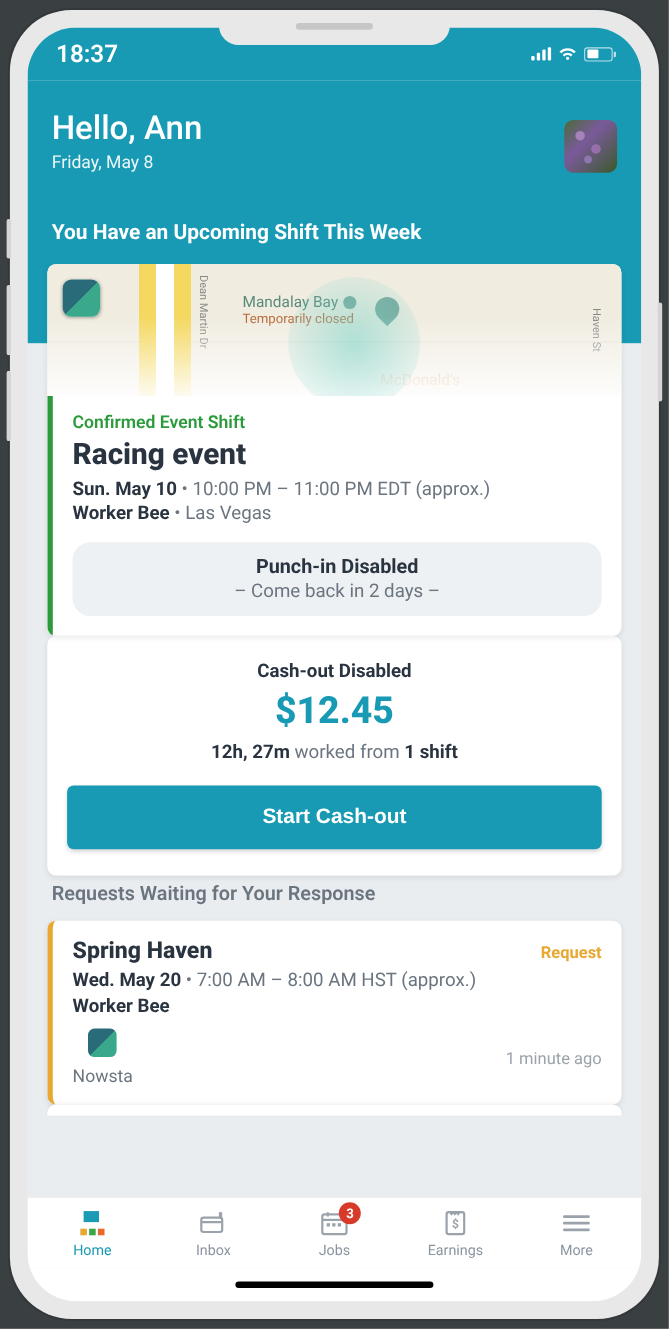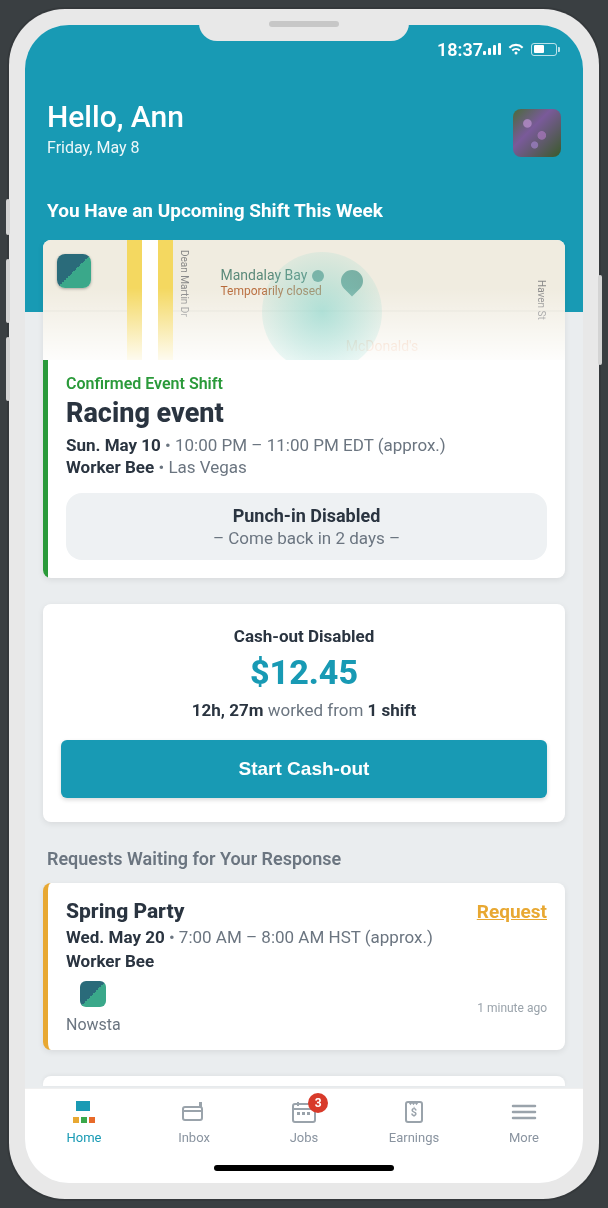--- a/index.html
+++ b/index.html
@@ -49,24 +49,24 @@
     top: 12px; left: 50%; transform: translateX(-50%);
     width: 70px; height: 6px;
     background: #c7c7c7;
     border-radius: 3px;
   }
   .status-bar {
     height: 48px;
     background: #189ab4;
     display: flex;
     align-items: center;
-    justify-content: flex-end;
+    justify-content: space-between;
     padding: 0 26px;
     color: #fff;
-    font-size: 18px;
+    font-size: 22px;
     font-weight: 600;
     position: relative;
     z-index: 40;
   }
   .status-right { display: flex; align-items: center; gap: 6px; }
   .signal-bars { display: flex; align-items: flex-end; gap: 2px; height: 12px; }
   .signal-bars span { width: 3px; background: #fff; border-radius: 1px; }
   .signal-bars span:nth-child(1){height:4px}
   .signal-bars span:nth-child(2){height:7px}
   .signal-bars span:nth-child(3){height:10px}
@@ -111,21 +111,20 @@
     overflow: hidden;
     position: relative;
     margin-top: -72px;
     padding: 0 18px 0 18px;
   }
 
   .card {
     background: #fff;
     border-radius: 8px;
     box-shadow: 0 2px 6px rgba(0,0,0,.08);
-    margin-bottom: 26px;
   }
 
   .shift-card { overflow: hidden; position: relative; }
   .map-area {
     height: 120px;
     background: #f0ece0;
     position: relative;
     overflow: hidden;
   }
   .map-area::before {
@@ -223,30 +222,30 @@
     color: #6b7580;
     margin: 6px 4px 14px 4px;
   }
 
   .request-card {
     padding: 16px 18px 16px 18px;
     border-left: 5px solid #e8a832;
   }
   .req-row1 { display: flex; justify-content: space-between; align-items: baseline; }
   .req-title { font-size: 21px; font-weight: 800; color: #2a3440; }
-  .req-badge { font-size: 19px; font-weight: 700; color: #e8a832; text-decoration: underline; }
+  .req-badge { font-size: 15px; font-weight: 700; color: #e8a832; }
   .req-line { font-size: 17px; color: #6b7580; margin-top: 4px; }
   .req-line b { color: #2a3440; font-weight: 700; }
   .req-footer { display: flex; justify-content: space-between; align-items: center; margin-top: 10px; }
   .req-org { display: flex; align-items: center; gap: 8px; font-size: 16px; color: #6b7580; flex-direction: column; }
   .req-org .org-icon {
     width: 26px; height: 26px; border-radius: 6px;
     background: linear-gradient(135deg, #2a6b7a 50%, #3aa88a 50%);
   }
-  .req-time { font-size: 12px; color: #9aa3ab; }
+  .req-time { font-size: 15px; color: #9aa3ab; }
 
   .peek-card {
     height: 10px;
     background: #fff;
     border-radius: 8px 8px 0 0;
     box-shadow: 0 -1px 4px rgba(0,0,0,.05);
   }
 
   .tabbar {
     background: #fff;
@@ -387,21 +386,21 @@
         <div class="cash-worked">
           <b>12h, 27m</b> <span>worked from</span> <b>1 shift</b>
         </div>
         <button class="btn-primary">Start Cash-out</button>
       </div>
 
       <div class="section-heading">Requests Waiting for Your Response</div>
 
       <div class="card request-card">
         <div class="req-row1">
-          <div class="req-title">Spring Party</div>
+          <div class="req-title">Spring Haven</div>
           <div class="req-badge">Request</div>
         </div>
         <div class="req-line">
           <b>Wed. May 20</b> • <span>7:00 AM – 8:00 AM HST (approx.)</span>
         </div>
         <div class="req-line">
           <b>Worker Bee</b>
         </div>
         <div class="req-footer">
           <div class="req-org">

